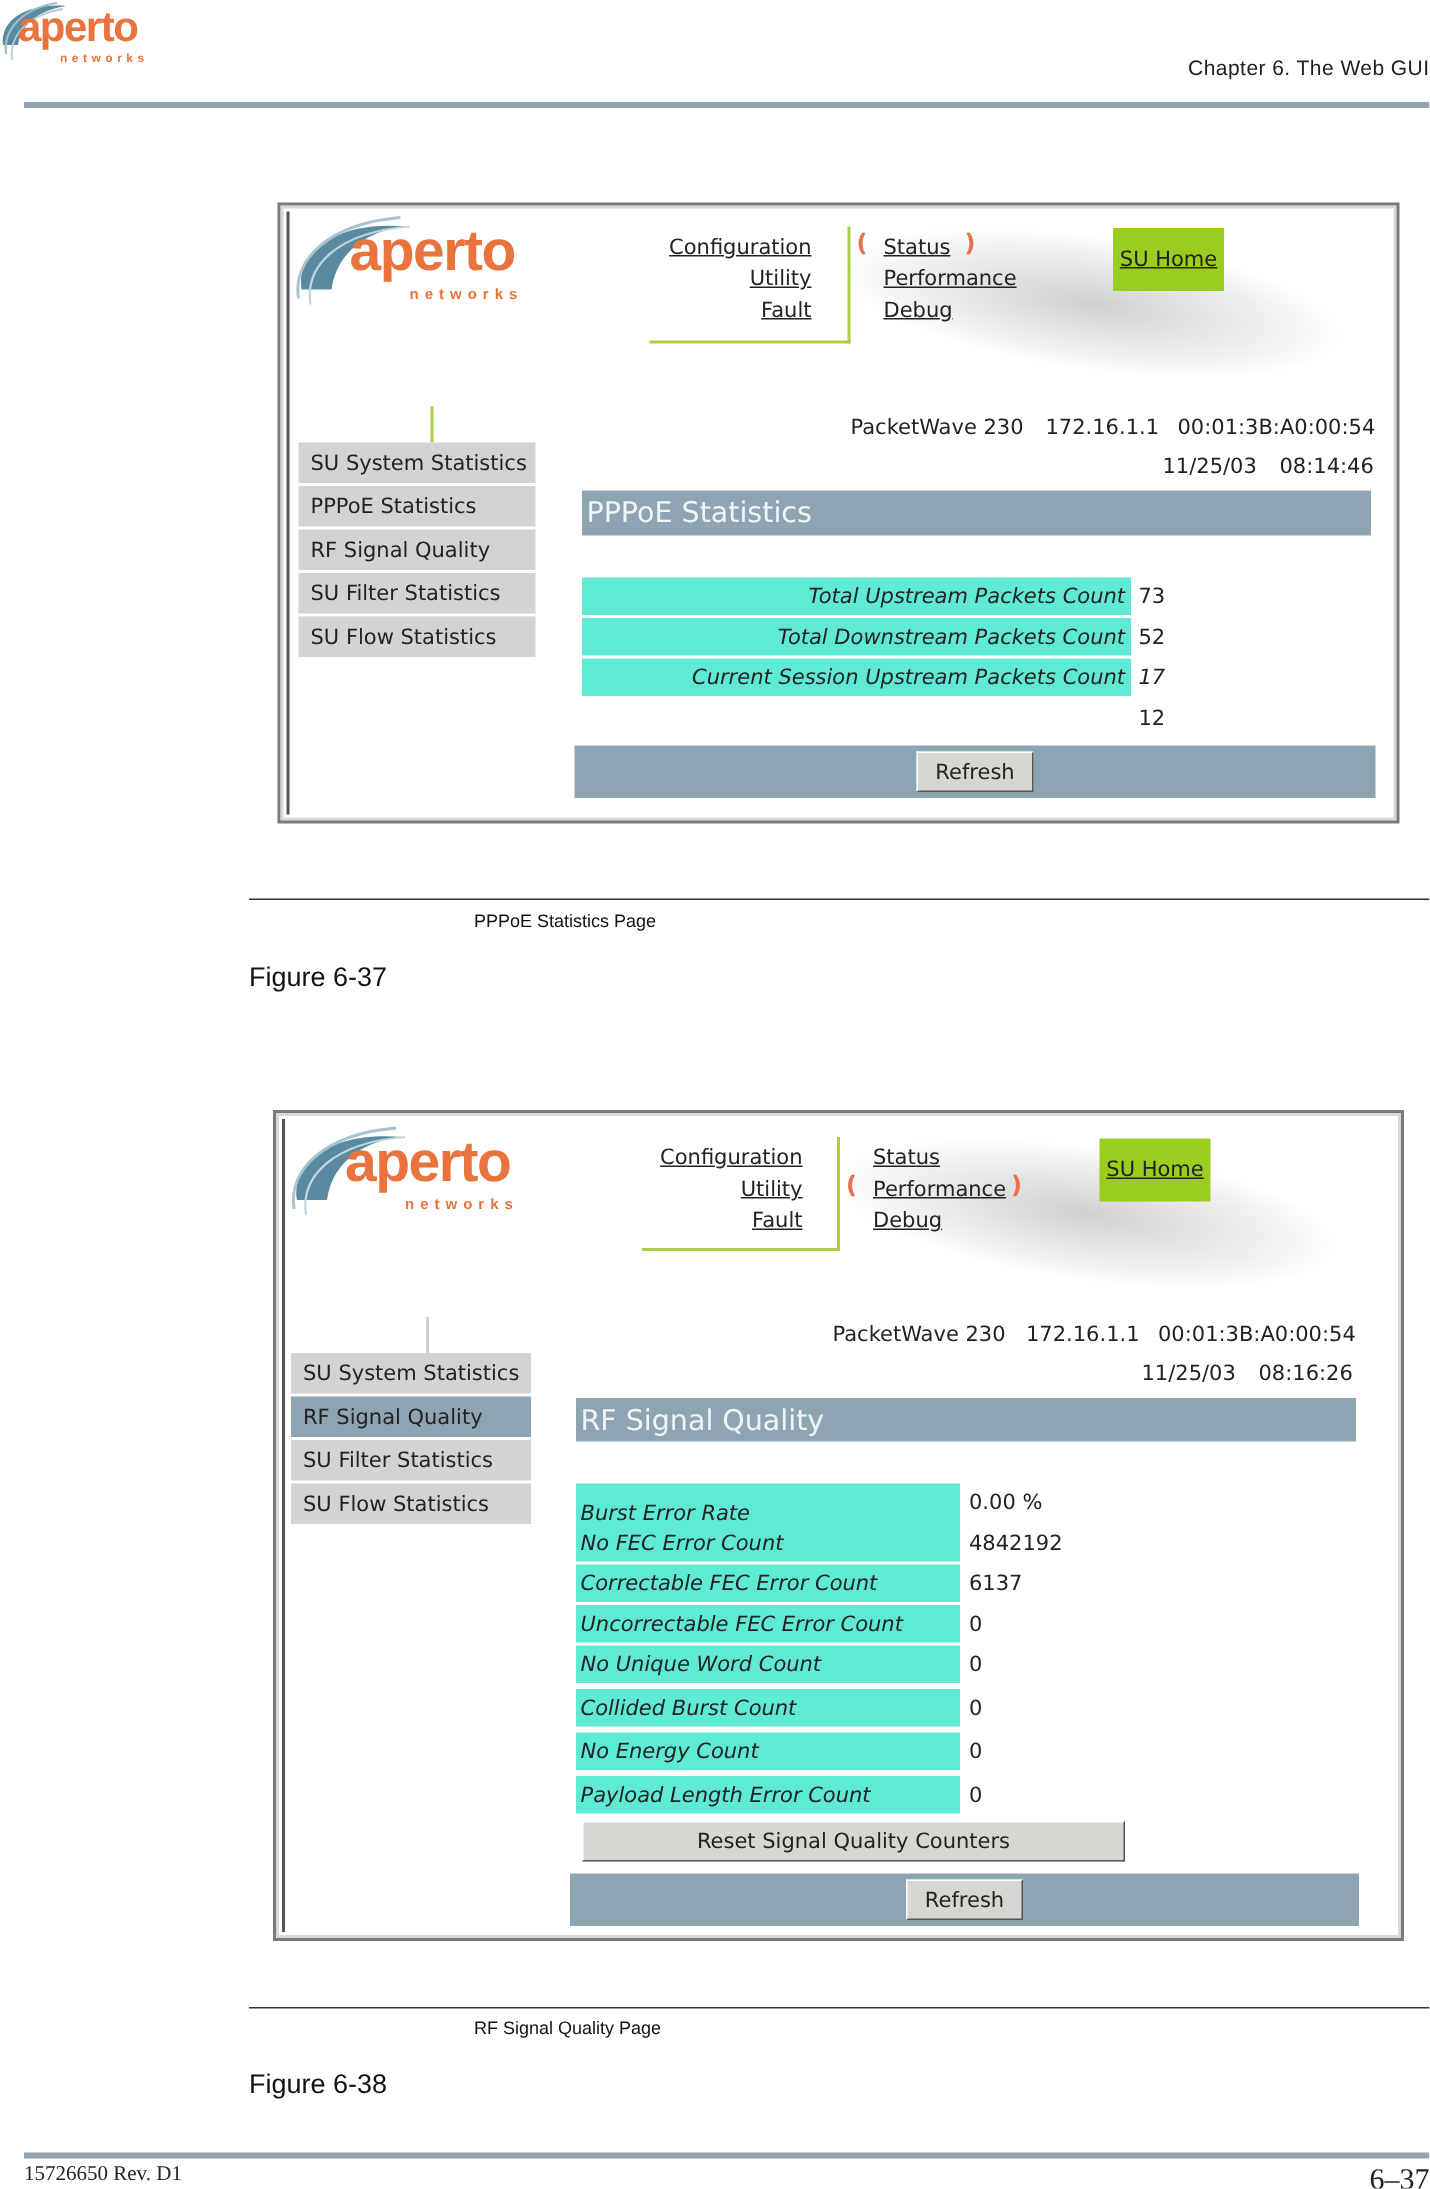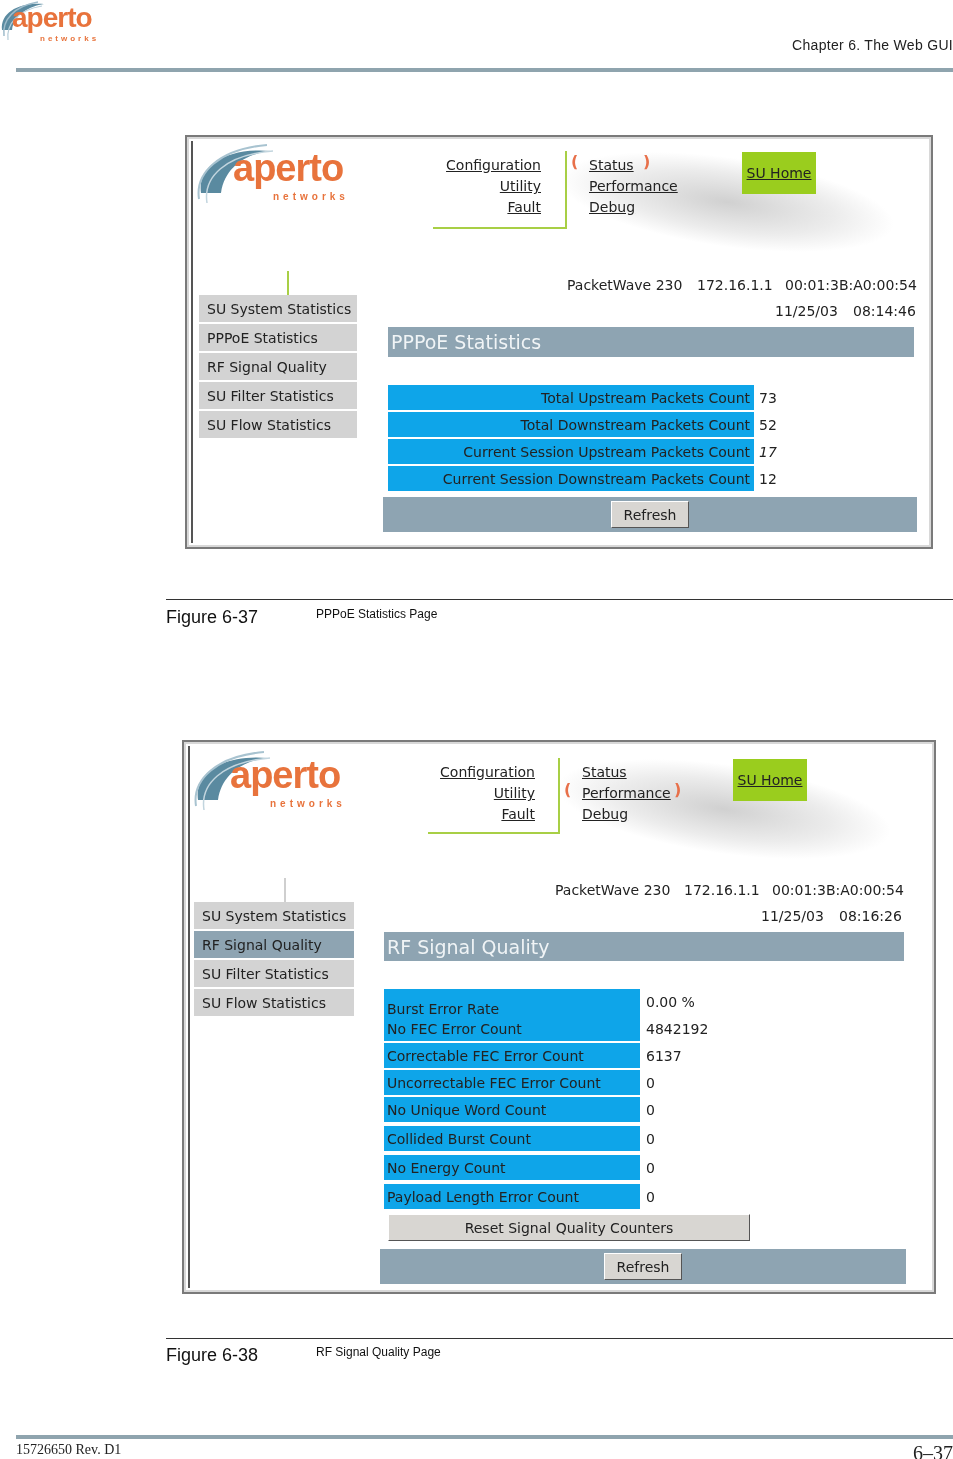--- a/index.html
+++ b/index.html
@@ -11,40 +11,40 @@
   .hdr-chapter { right:0; top:37px; font-family:"Liberation Sans", sans-serif; font-size:14px; color:#222; letter-spacing:0.3px; }
   .hdr-rule { left:16px; top:68px; width:937px; height:4px; background:#8fa4ae; }
 
   
   .ftr-rule { left:16px; top:1435px; width:937px; height:4px; background:#8fa4ae; }
   .ftr-left { left:16px; top:1442px; font-family:"Liberation Serif", serif; font-size:14px; color:#222; }
   .ftr-right { right:0; top:1442px; font-family:"Liberation Serif", serif; font-size:20px; color:#222; }
 
   
   .cap-rule { left:166px; width:787px; height:1px; background:#333; }
-  .cap-num { left:166px; font-family:"Liberation Sans", sans-serif; font-size:18px; color:#111; }
+  .cap-num { left:166px; font-family:"Liberation Sans", sans-serif; font-size:18px; color:#111;margin-top:34px; }
   .cap-title { left:316px; font-family:"Liberation Sans", sans-serif; font-size:12px; color:#111; }
 
   
   .shot { background:#ffffff; border:2px solid #7a7a7a; box-shadow: inset 2px 2px 0 #d8d8d8, inset -2px -2px 0 #d8d8d8; overflow:hidden; font-family:"DejaVu Sans", sans-serif; }
   .shot .inner-left { position:absolute; left:4px; top:4px; bottom:4px; width:2px; background:#555; }
   .swoosh { position:absolute; border-radius:50%; background:radial-gradient(ellipse at center, rgba(170,170,170,0.55) 0%, rgba(200,200,200,0.35) 45%, rgba(255,255,255,0) 70%); }
   .logo-box { position:absolute; }
   .nav-col { position:absolute; text-align:right; font-size:14px; line-height:21px; }
   .nav-col.left-align { text-align:left; }
   .nav-link { color:#222; text-decoration:underline; display:block; cursor:pointer; }
   .green-v { position:absolute; width:2px; background:#a8cf45; }
   .green-h { position:absolute; height:2px; background:#a8cf45; }
   .su-home { position:absolute; background:#9acd1e; color:#222; font-size:14px; text-decoration:underline; display:flex; align-items:center; justify-content:center; cursor:pointer; }
   .bracket { position:absolute; color:#e8704a; font-size:16px; font-weight:bold; }
   .info { position:absolute; font-size:14px; color:#222; white-space:nowrap; }
   .side-item { position:absolute; background:#d3d3d3; font-size:14px; color:#222; padding-left:8px; box-sizing:border-box; display:flex; align-items:center; border-bottom:2px solid #fff; cursor:pointer; }
   .side-item.active { background:#8ea4b2; }
   .title-bar { position:absolute; background:#8ea4b2; color:#f0f4f6; font-size:19px; display:flex; align-items:center; padding-left:3px; box-sizing:border-box; }
-  .stat-label { position:absolute; background:#0ea5e9; font-size:14px; color:#222; display:flex; align-items:center; box-sizing:border-box; }
+  .stat-label { position:absolute; background:#5eead4; font-size:14px; color:#222; display:flex; align-items:center; box-sizing:border-box;font-style:italic; }
   .stat-value { position:absolute; font-size:14px; color:#222; display:flex; align-items:center; }
   .btn-bar { position:absolute; background:#8ea4b2; }
   .btn { position:absolute; background:#d8d6d2; border:1px solid #fff; border-right-color:#555; border-bottom-color:#555; font-size:14px; color:#222; display:flex; align-items:center; justify-content:center; box-sizing:border-box; cursor:pointer; font-family:"DejaVu Sans", sans-serif; }
 </style>
 </head>
 <body>
 
 <div class="abs hdr-logo">
   <svg width="120" height="50" viewBox="0 0 120 50">
     <path d="M2 30 C0 12 20 2 44 4 C30 6 14 14 12 30 Z" fill="#5a8aa0"></path>
@@ -102,21 +102,20 @@
   <div class="side-item" style="left:12px;top:274px;width:158px;height:29px;">SU Flow Statistics</div>
 
   <div class="title-bar" style="left:201px;top:190px;width:526px;height:30px;">PPPoE Statistics</div>
 
   <div class="stat-label" style="left:201px;top:248px;width:366px;height:25px;justify-content:flex-end;padding-right:4px;">Total Upstream Packets Count</div>
   <div class="stat-value" style="left:572px;top:248px;height:25px;">73</div>
   <div class="stat-label" style="left:201px;top:275px;width:366px;height:25px;justify-content:flex-end;padding-right:4px;">Total Downstream Packets Count</div>
   <div class="stat-value" style="left:572px;top:275px;height:25px;">52</div>
   <div class="stat-label" style="left:201px;top:302px;width:366px;height:25px;justify-content:flex-end;padding-right:4px;">Current Session Upstream Packets Count</div>
   <div class="stat-value" style="left:572px;top:302px;height:25px;font-style:italic;">17</div>
-  <div class="stat-label" style="left:201px;top:329px;width:366px;height:25px;justify-content:flex-end;padding-right:4px;">Current Session Downstream Packets Count</div>
   <div class="stat-value" style="left:572px;top:329px;height:25px;">12</div>
 
   <div class="btn-bar" style="left:196px;top:360px;width:534px;height:35px;"></div>
   <button class="btn" style="left:424px;top:364px;width:78px;height:27px;">Refresh</button>
 </div>
 
 <div class="abs cap-rule" style="top:599px;"></div>
 <div class="abs cap-num" style="top:607px;">Figure 6-37</div>
 <div class="abs cap-title" style="top:607px;">PPPoE Statistics Page</div>
 

